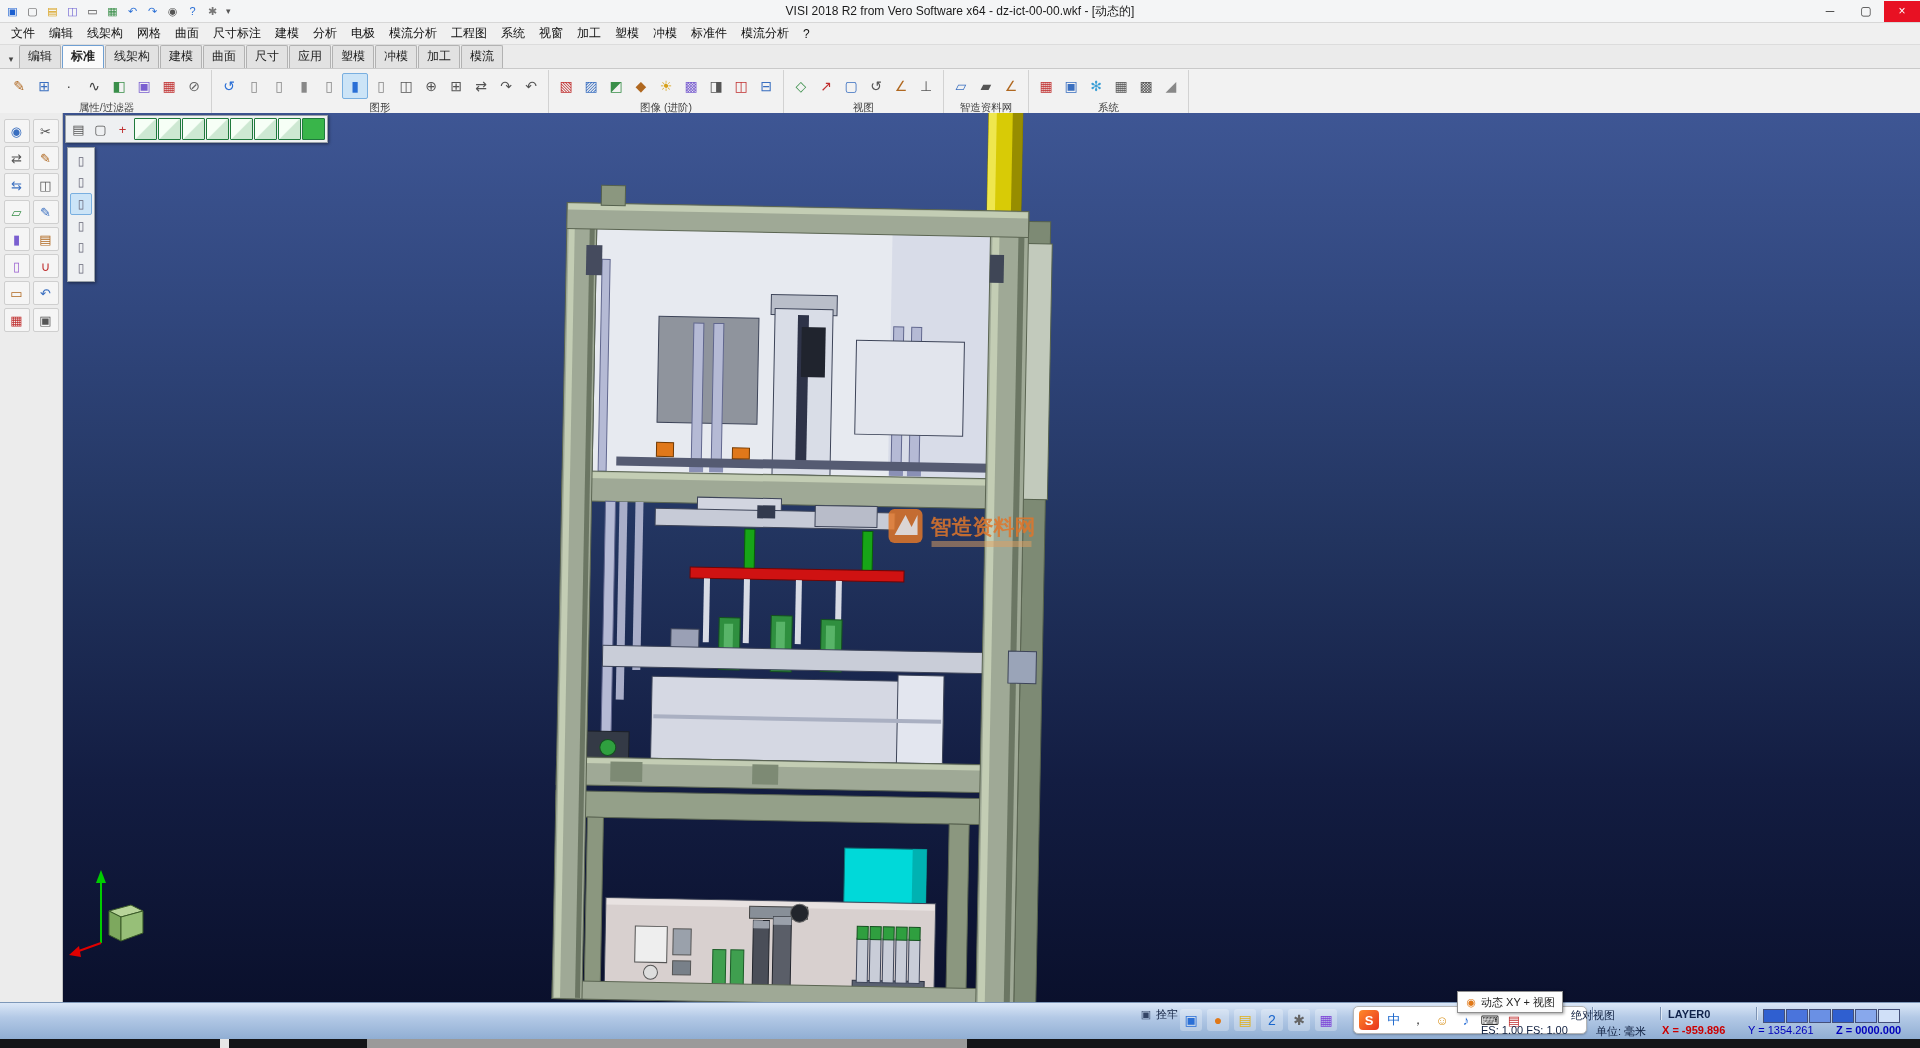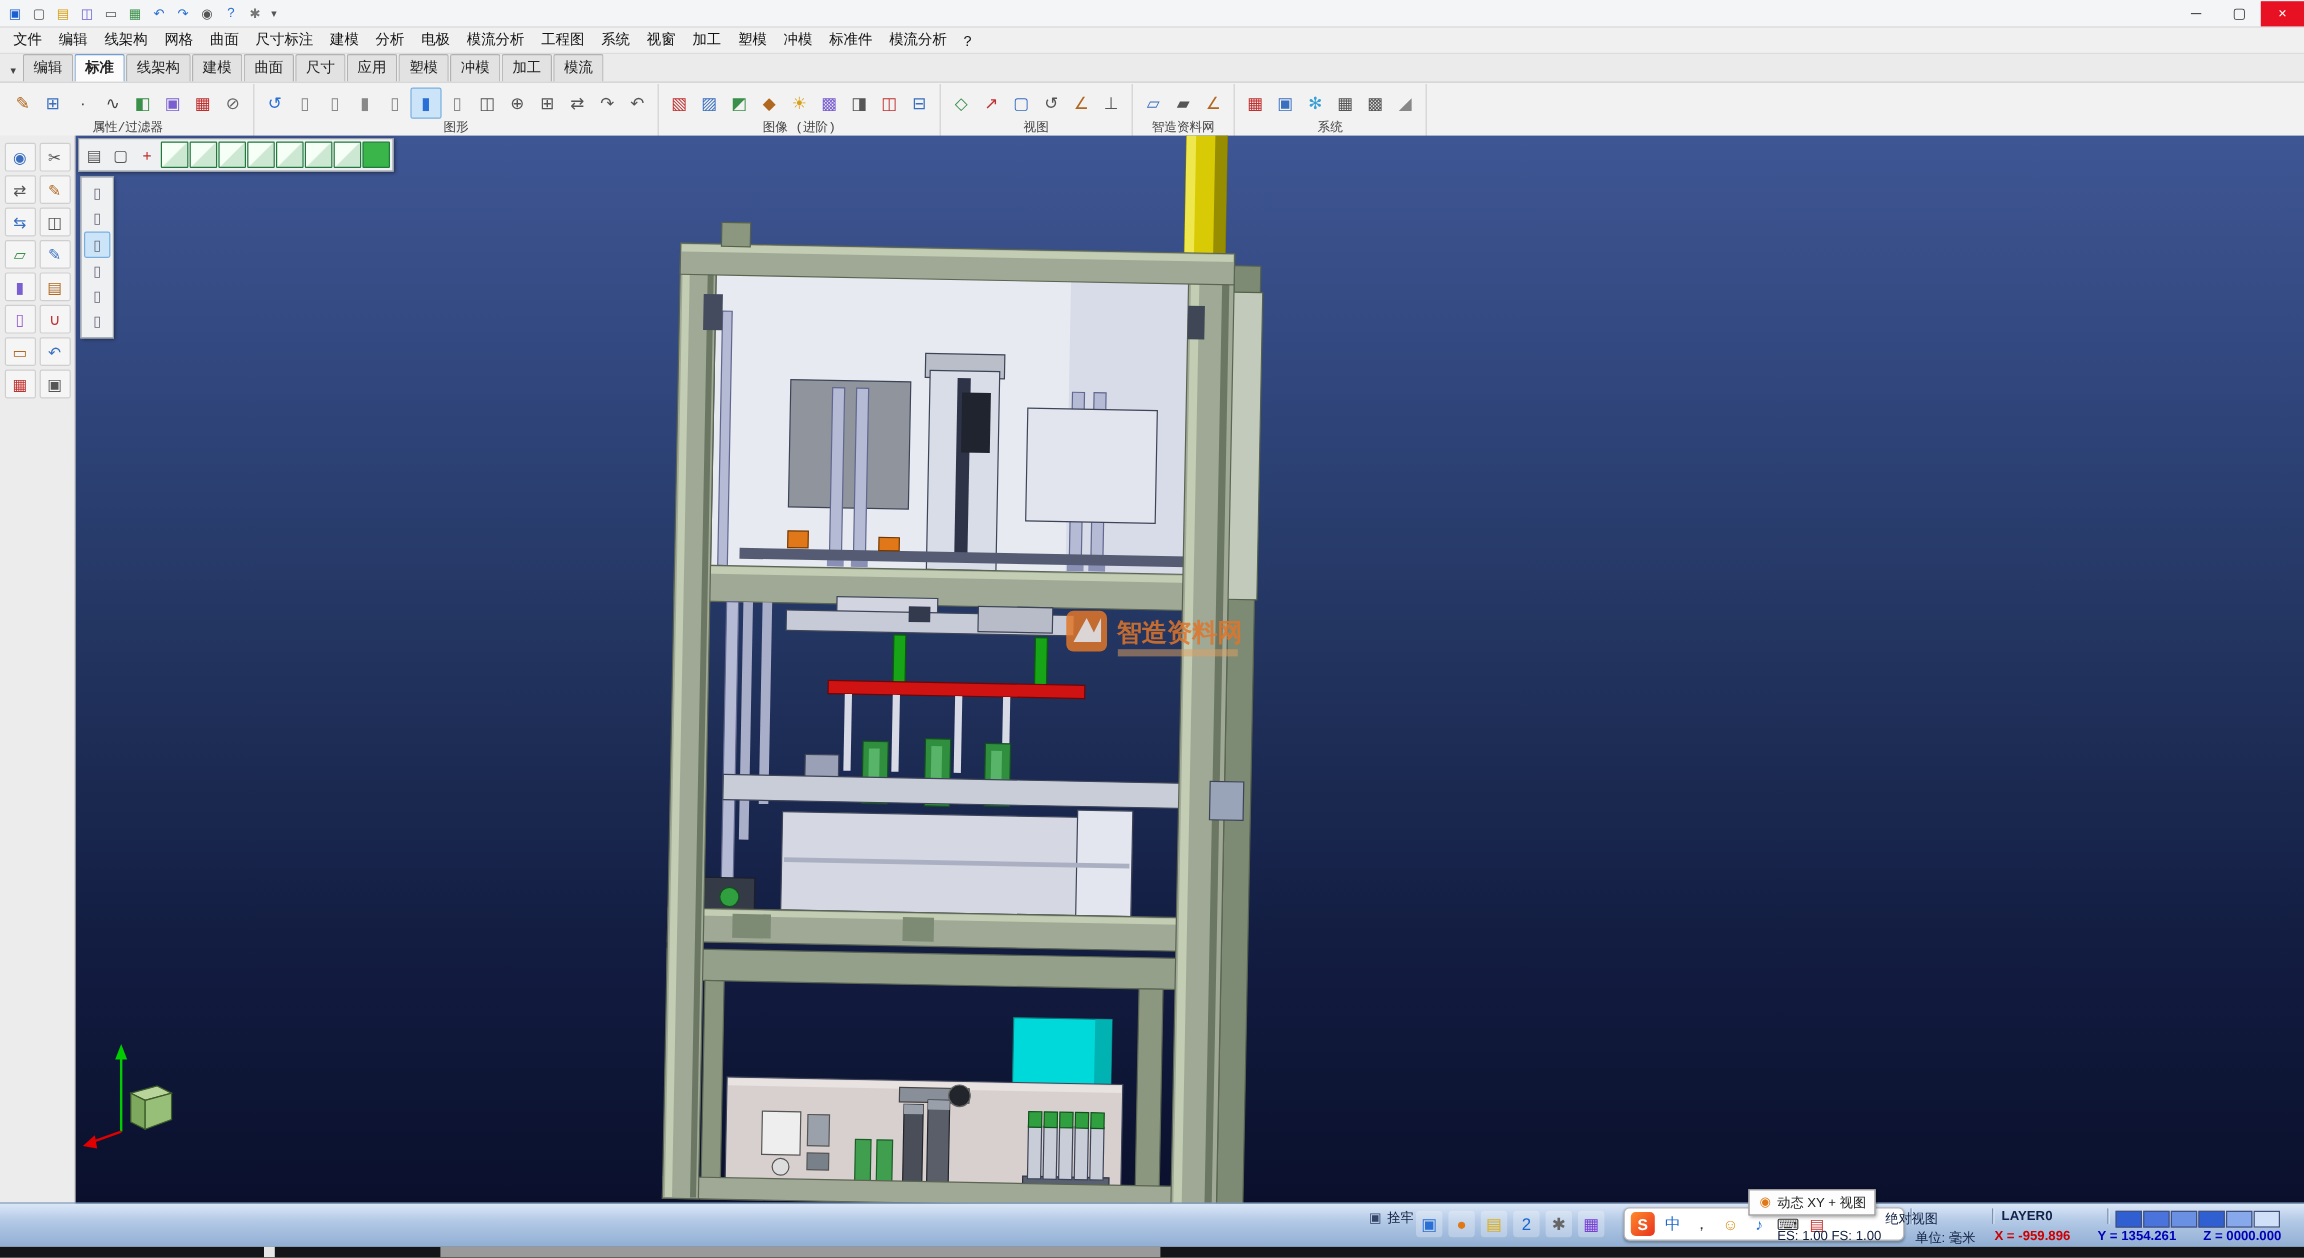--- a/index.html
+++ b/index.html
@@ -24,21 +24,21 @@
   .tabbar{height:23px;display:flex;align-items:flex-end;background:#ebebeb;border-bottom:1px solid #c9c9c9;padding-left:3px;}
   .tab-drop{width:16px;text-align:center;font-size:9px;color:#444;padding-bottom:4px;}
   .tab{font-size:12px;padding:2px 8px 3px 8px;border:1px solid #b2b2b2;border-bottom:none;background:#e2e2e2;
        margin-right:1px;border-radius:2px 2px 0 0;color:#222;white-space:nowrap;}
   .tab.active{background:#fbfbfb;border-color:#6f9fd2;font-weight:bold;}
 
   
   .ribbon{height:47px;display:flex;align-items:stretch;background:#f2f2f2;border-bottom:1px solid #c5c5c5;padding:1px 2px 0 2px;}
   .rgroup{display:flex;flex-direction:column;border-right:1px solid #d2d2d2;padding:0 5px;}
   .rg-icons{display:flex;align-items:center;gap:1px;height:31px;}
-  .rg-label{text-align:center;font-size:10.5px;color:#444;height:14px;line-height:13px;white-space:nowrap;font-family:Liberation Mono, monospace;}
+  .rg-label{text-align:center;font-size:10.5px;color:#444;height:14px;line-height:13px;white-space:nowrap;}
   .ic{width:24px;height:24px;display:inline-flex;align-items:center;justify-content:center;font-size:14px;border-radius:2px;}
   .ic.active{background:#cce4f7;border:1px solid #79afe0;}
 
   
   .workspace{position:absolute;top:113px;left:0;right:0;bottom:45px;display:flex;}
   .left-panel{width:62px;background:#ececec;border-right:1px solid #c2c2c2;padding-top:6px;}
   .lt-grid{display:grid;grid-template-columns:26px 26px;gap:3px;justify-content:center;}
   .lt-grid .ic{width:24px;height:22px;background:#f5f5f5;border:1px solid #cfcfcf;font-size:13px;}
 
   .viewport{position:relative;flex:1;overflow:hidden;
@@ -70,21 +70,21 @@
   .hint{left:1457px;top:-12px;height:20px;background:#fdfdfd;border:1px solid #8f8f8f;display:flex;align-items:center;
         gap:4px;padding:0 7px;font-size:11px;box-shadow:1px 1px 3px rgba(0,0,0,.4);z-index:6;color:#222;}
   .hint .ic{width:12px;height:12px;font-size:11px;}
   .sb-view{left:1571px;top:5px;}
   .sb-layer{left:1668px;top:5px;font-weight:bold;color:#10224a;}
   .sb-bars{left:1763px;top:6px;display:flex;gap:1px;}
   .lbar{display:inline-block;width:20px;height:12px;border:1px solid #44507a;}
   .sb-scale{left:1481px;top:21px;}
   .sb-units{left:1596px;top:21px;}
   .sb-x{left:1662px;top:21px;color:#cc0000;font-weight:bold;}
-  .sb-y{left:1748px;top:21px;color:#0000bb;font-weight:bold;text-align:right;}
+  .sb-y{left:1748px;top:21px;color:#0000bb;font-weight:normal;text-align:right;}
   .sb-z{left:1836px;top:21px;color:#0000bb;font-weight:bold;}
   .sb-sep{position:absolute;top:4px;width:1px;height:13px;background:#7d93b4;box-shadow:1px 0 0 #e0eaf6;}
 
   .bottomstrip{position:absolute;left:0;right:0;bottom:0;height:9px;background:#141518;}
   .bottomstrip .seg{position:absolute;left:367px;width:600px;height:9px;background:#9a9a9a;}
   .bottomstrip .tick{position:absolute;left:220px;width:9px;height:9px;background:#e6e6e6;}
 </style>
 </head>
 <body>
 
@@ -98,20 +98,21 @@
         <span class="ic" style="color: rgb(106, 95, 208);">◫</span>
         <span class="ic" style="color: rgb(85, 85, 85);">▭</span>
         <span class="ic" style="color: rgb(58, 143, 74);">▦</span>
         <span class="ic" style="color: rgb(42, 111, 214);">↶</span>
         <span class="ic" style="color: rgb(42, 111, 214);">↷</span>
         <span class="ic" style="color: rgb(85, 85, 85);">◉</span>
         <span class="ic" style="color: rgb(42, 111, 214);">?</span>
         <span class="ic" style="color: rgb(119, 119, 119);">✱</span>
       </div>
     <span class="qa-drop">▾</span>
+    <div class="title-text">VISI 2018 R2 from Vero Software x64 - dz-ict-00-00.wkf - [动态的]</div>
     <div class="win-controls">
       <div class="win-btn">─</div>
       <div class="win-btn">▢</div>
       <div class="win-btn close">×</div>
     </div>
   </div>
 
   <div class="menubar">
       <span class="menu-item">文件</span>
       <span class="menu-item">编辑</span>

